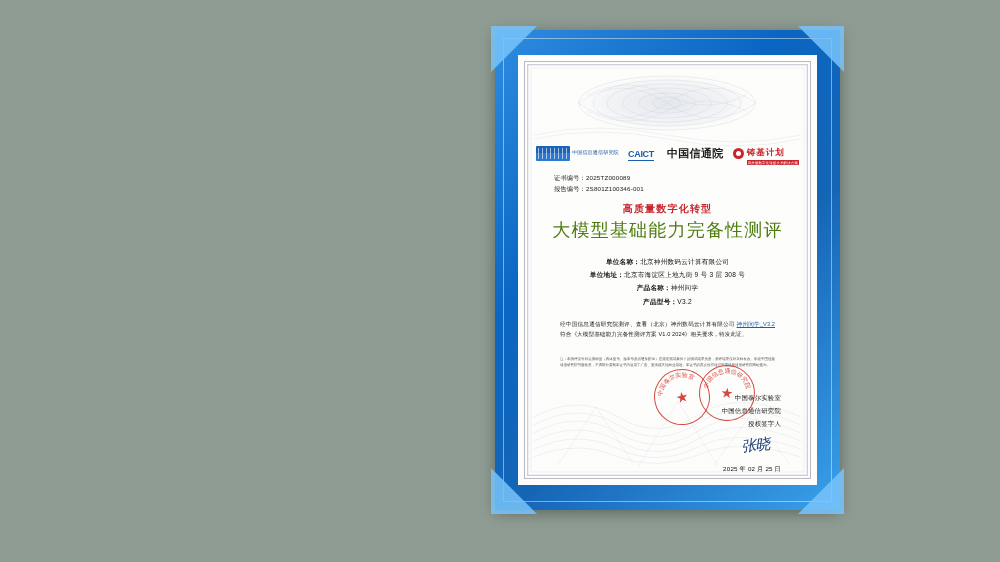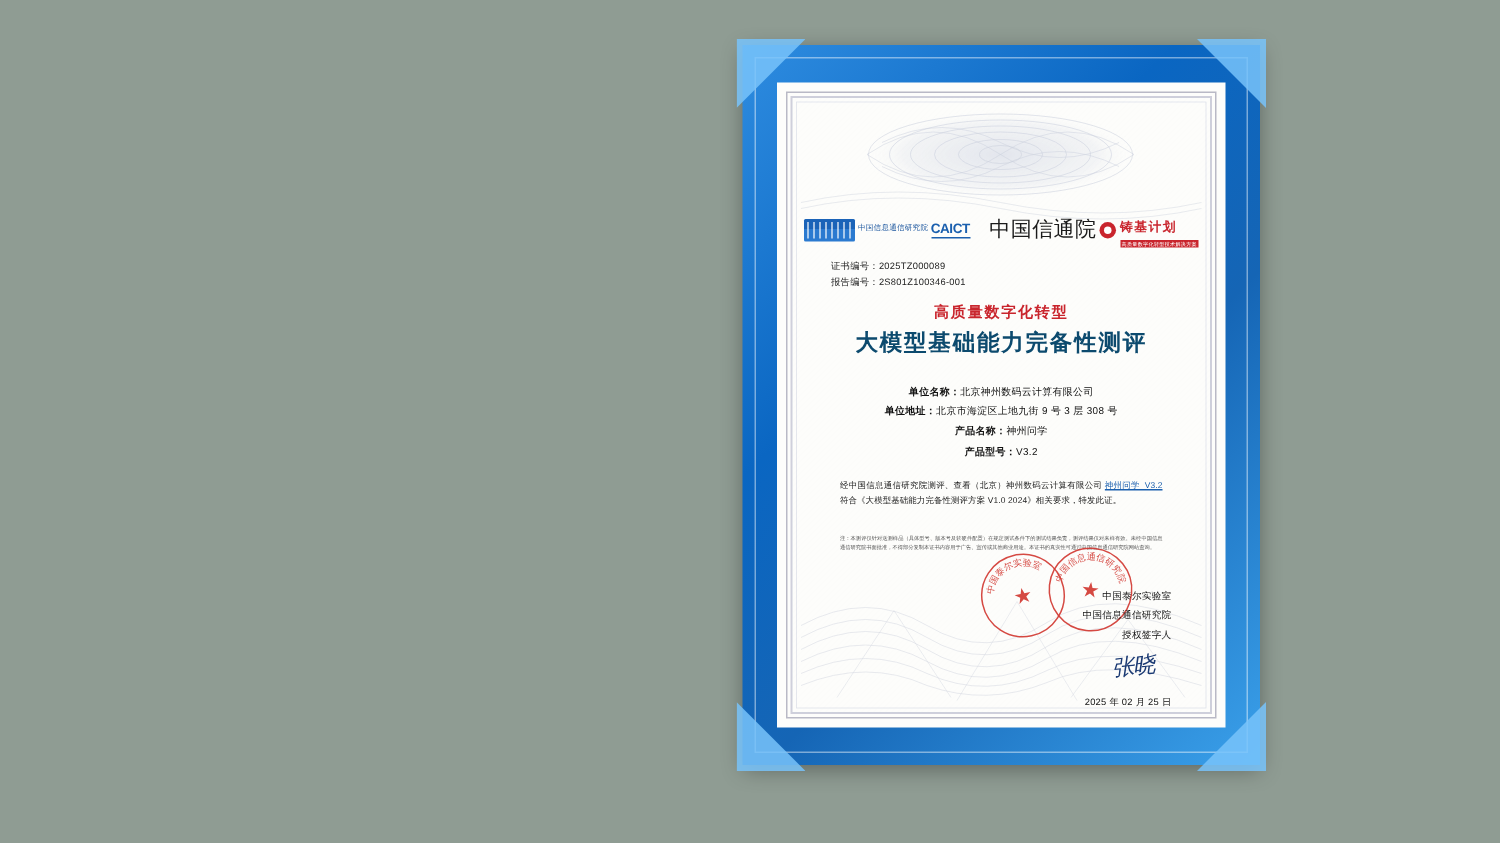--- a/index.html
+++ b/index.html
@@ -116,36 +116,36 @@
     opacity: .75;
   }
   .logo-left-text {
     font-size: 5px;
     color: #16529c;
     line-height: 1.15;
     letter-spacing: .2px;
   }
   .logo-mid {
     display: flex;
-    align-items: center;
+    align-items: flex-end;
     gap: 13px;
   }
   .caict-mark {
     font-size: 9px;
     font-weight: bold;
     color: #1a5fae;
     letter-spacing: -0.3px;
     border-bottom: 1.5px solid #1a5fae;
     padding-bottom: 1px;
     line-height: 1;
   }
   .caict-name {
-    font-size: 14px;
+    font-size: 11px;
     color: #1b1b1b;
-    font-weight: normal;
+    font-weight: bold;
     letter-spacing: .3px;
   }
   .logo-right {
     display: flex;
     align-items: center;
     gap: 3px;
   }
   .zhuji-icon {
     width: 11px;
     height: 11px;
@@ -199,23 +199,23 @@
     text-align: center;
   }
   .title-main {
     font-size: 10px;
     font-weight: bold;
     color: #c9252d;
     letter-spacing: 1.2px;
     line-height: 1.55;
   }
   .title-sub {
-    font-size: 15px;
-    font-weight: bold;
-    color: #0c4a6e;
+    font-size: 18px;
+    font-weight: normal;
+    color: #4d7c0f;
     letter-spacing: 1.2px;
     line-height: 1.55;
   }
 
   
   .info {
     position: absolute;
     left: 0;
     right: 0;
     top: 186px;

